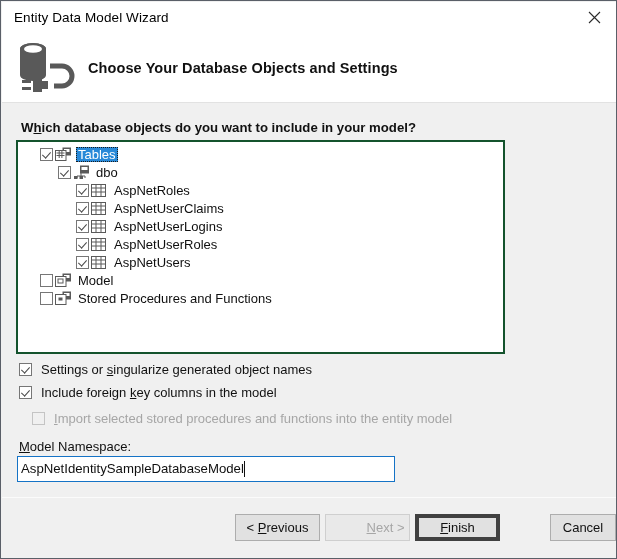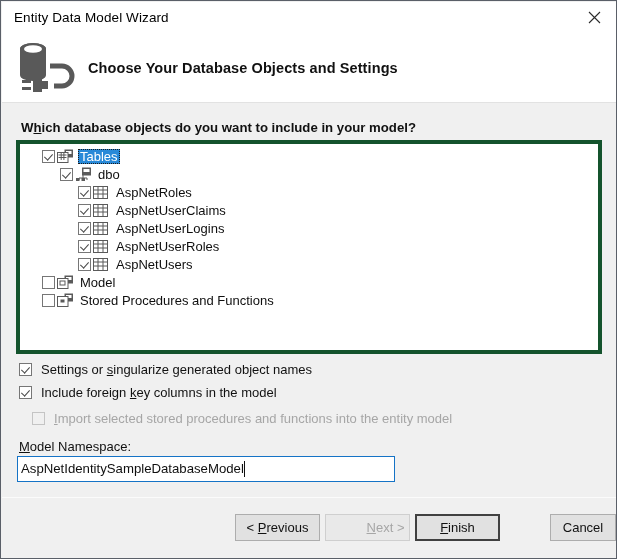--- a/index.html
+++ b/index.html
@@ -93,24 +93,24 @@
     color: #111111;
     white-space: nowrap;
   }
   .akey { text-decoration: underline; }
 
   
   .treepanel {
     position: absolute;
     left: 14px;
     top: 37px;
-    width: 586px;
+    width: 489px;
     height: 214px;
     background: #ffffff;
-    border: 4px solid #14532d;
+    border: 2px solid #14532d;
     box-sizing: border-box;
     overflow: hidden;
   }
   .tnode {
     position: relative;
     display: flex;
     align-items: center;
     height: 18px;
     font-size: 13px;
     color: #0f0f0f;
@@ -230,21 +230,21 @@
     font-size: 13px;
     color: #111111;
     display: flex;
     align-items: center;
     justify-content: center;
     cursor: default;
     font-family: "Liberation Sans", sans-serif;
   }
   .btn.disabled { color: #a6a6a6; border-color: #cfcfcf; background: #e9e9e9; }
   .btn.default {
-    border: 2px solid #404040;
+    border: 4px solid #404040;
     background: #e1e1e1;
   }
   #btn-previous { left: 233px; width: 85px; }
   #btn-next     { left: 323px; width: 85px; padding-left: 36px; }
   #btn-finish   { left: 413px; width: 85px; }
   #btn-cancel   { left: 503px; width: 66px; margin-left: 45px; }
 </style>
 </head>
 <body>
 

